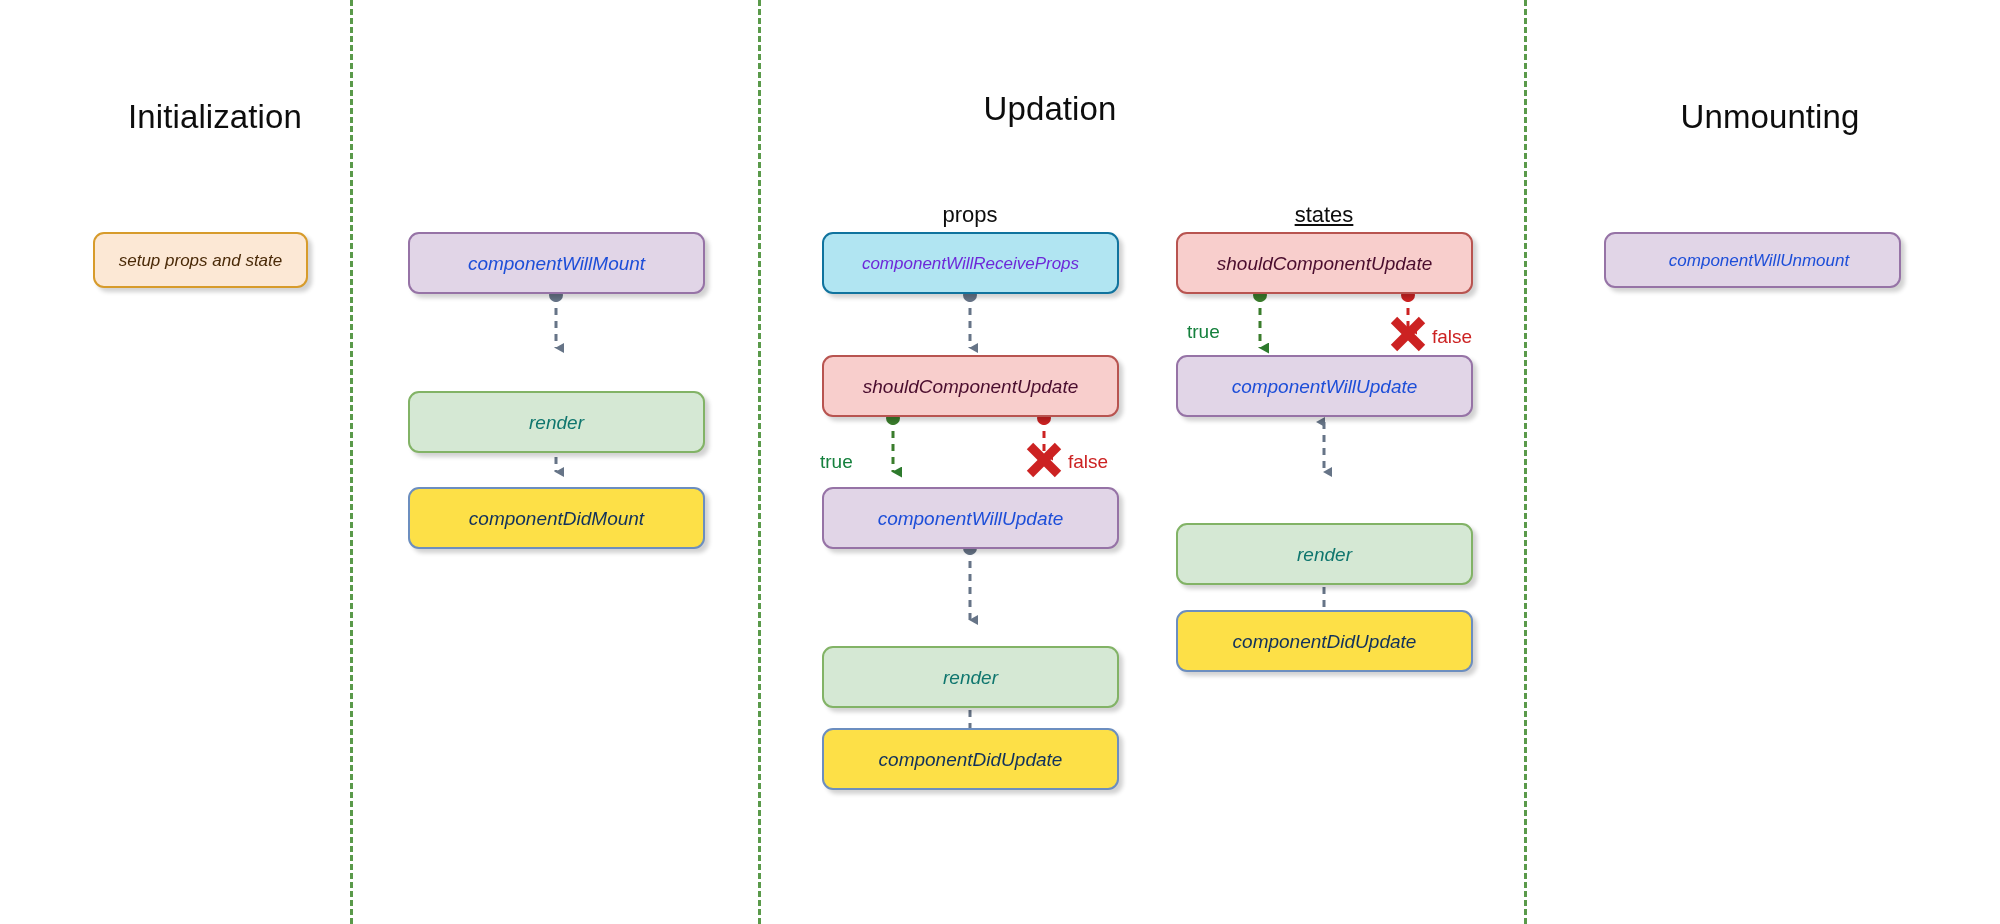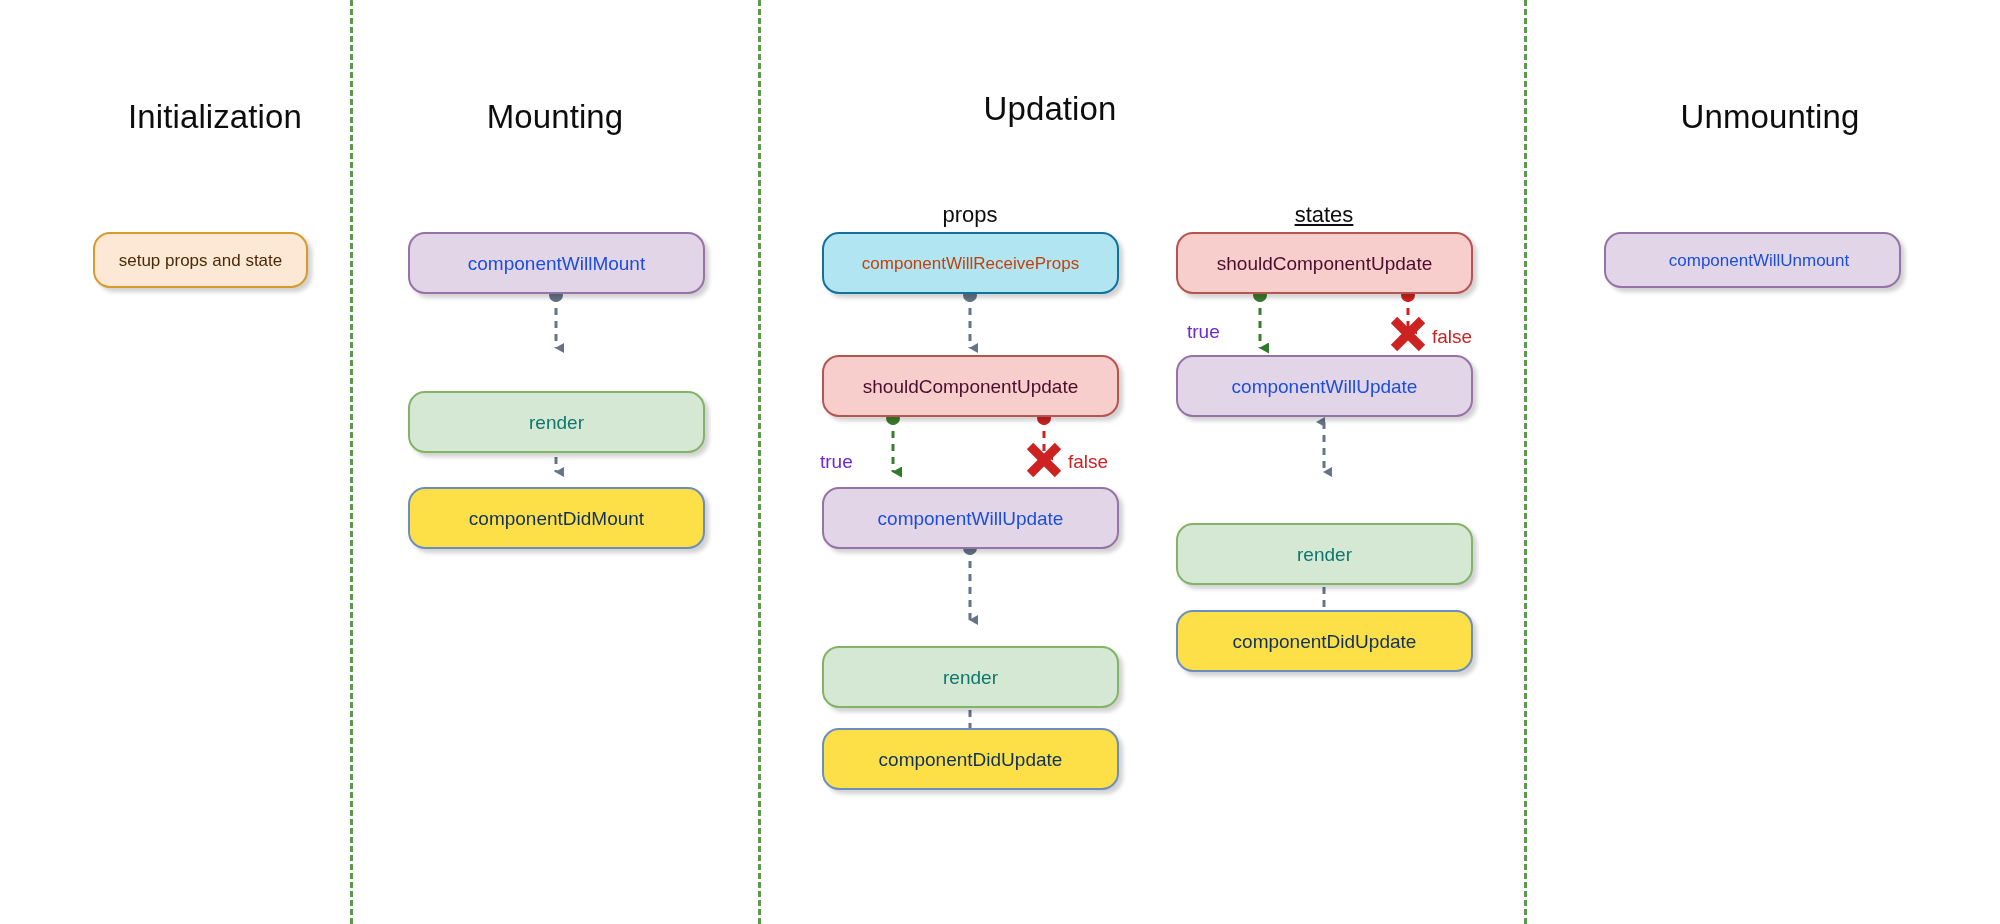--- a/index.html
+++ b/index.html
@@ -49,59 +49,60 @@
     color: #0d0d0d;
     text-align: center;
     white-space: nowrap;
     margin-top: 24px;
   }
 
   
   .node {
     position: absolute;
     box-sizing: border-box;
-    border-radius: 17px;
+    border-radius: 11px;
     border: 2px solid #f97316;
     display: flex;
     align-items: center;
     justify-content: center;
     font-size: 19px;
     line-height: 1;
     text-align: center;
     box-shadow: 4px 4px 4px rgba(0,0,0,0.18);
     background: #eee;
     user-select: none;
+    font-style: italic;
   }
   .node.small { font-size: 17px; }
 
   .c-purple { background: #e1d5e7; border-color: #9673a6; color: #1d4ed8; }
   .c-green  { background: #d5e8d4; border-color: #82b366; color: #0f766e; margin-top: 36px; }
   .c-blue   { background: #fde047; border-color: #6c8ebf; color: #11315c; }
-  .c-cyan   { background: #b1e5f2; border-color: #10739e; color: #c2410c; }
+  .c-cyan   { background: #b1e5f2; border-color: #10739e; color: #6d28d9; }
   .c-red    { background: #f8cecc; border-color: #b85450; color: #4a0d2e; }
   .c-orange { background: #fce8d5; border-color: #d79b2b; color: #4a2a08; }
 
   
   #edges {
     position: absolute;
     left: 0; top: 0;
     width: 2000px;
     height: 924px;
     pointer-events: none;
     overflow: visible;
   }
 
   
   .branch-label {
     position: absolute;
     font-size: 19px;
     white-space: nowrap;
     line-height: 1;
   }
-  .lbl-true  { color: #6d28d9; }
+  .lbl-true  { color: #15803d; }
   .lbl-false { color: #cc2222; }
 </style>
 </head>
 <body>
 
 <div id="canvas">
 
   <div class="divider" style="left:350px;"></div>
   <div class="divider" style="left:758px;"></div>
   <div class="divider" style="left:1524px;"></div>
@@ -178,21 +179,20 @@
     </g>
     <g>
       <line x1="1324" y1="548" x2="1324" y2="620" stroke="#667487" stroke-width="3" stroke-dasharray="7 6" marker-start="url(#arrow-gray-start)" marker-end="url(#arrow-gray)"></line>
     </g>
   </svg>
 
   <div class="section-title" style="left:20px; top:98px; width:390px;">Initialization</div>
 
   <div class="node small c-orange" style="left:93px; top:232px; width:215px; height:56px;">setup props and state</div>
 
-  <div class="section-title" style="left:360px; top:98px; width:390px;">Mounting</div>
 
   <div class="node c-purple" style="left:408px; top:232px; width:297px; height:62px;">componentWillMount</div>
 
   <div class="node c-green" style="left:408px; top:355px; width:297px; height:62px;">render</div>
 
   <div class="node c-blue" style="left:408px; top:487px; width:297px; height:62px;">componentDidMount</div>
 
   <div class="section-title" style="left:950px; top:90px; width:200px;">Updation</div>
 
   <div class="sub-title" style="left:870px; top:178px; width:200px;">props</div>

